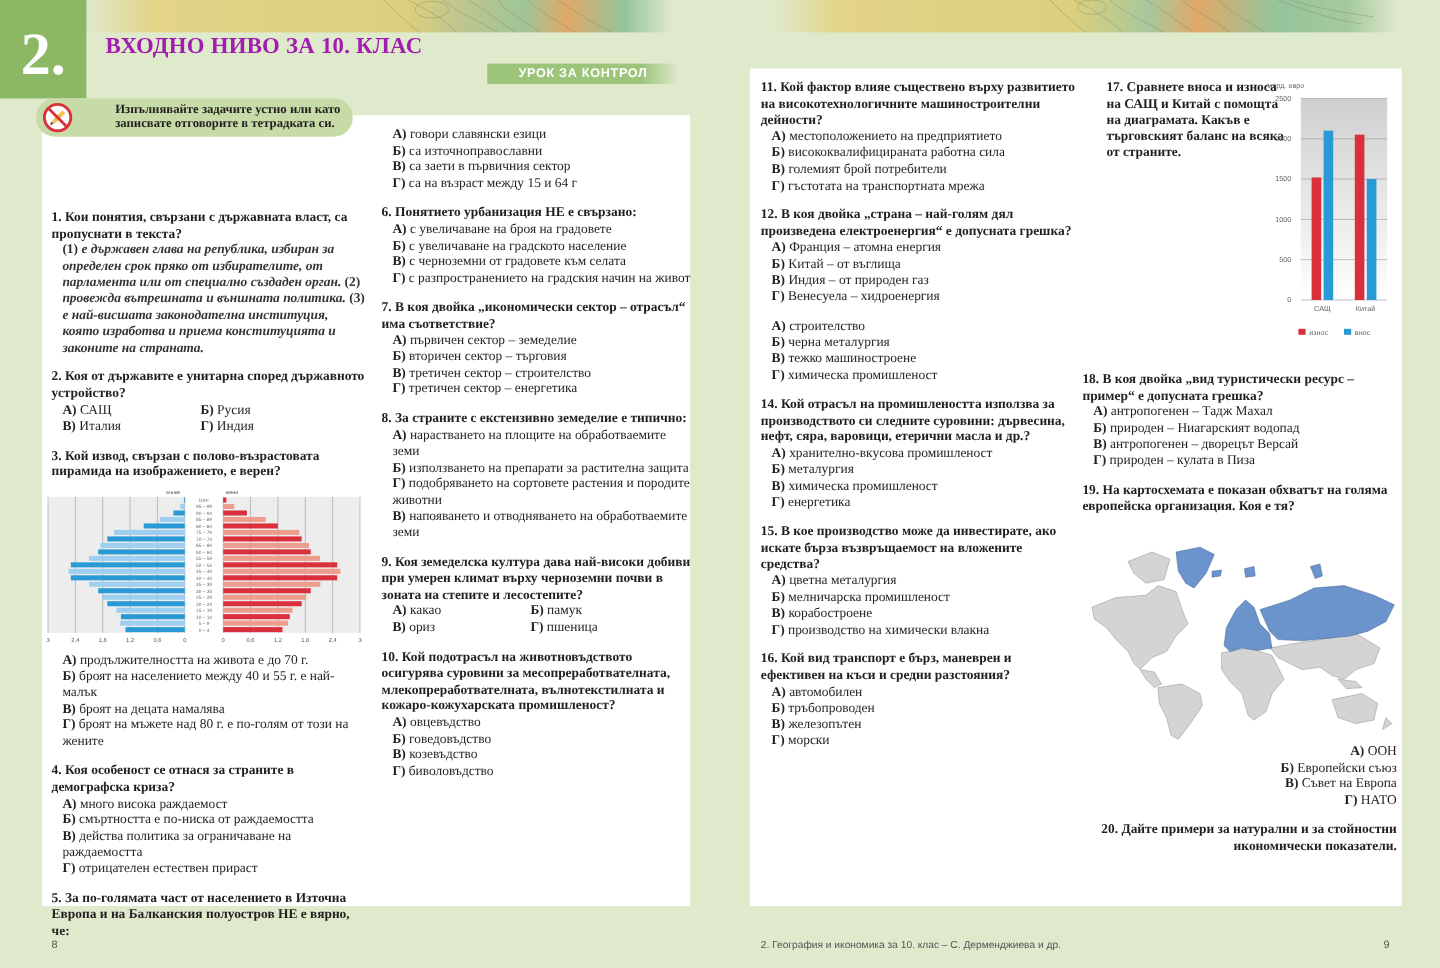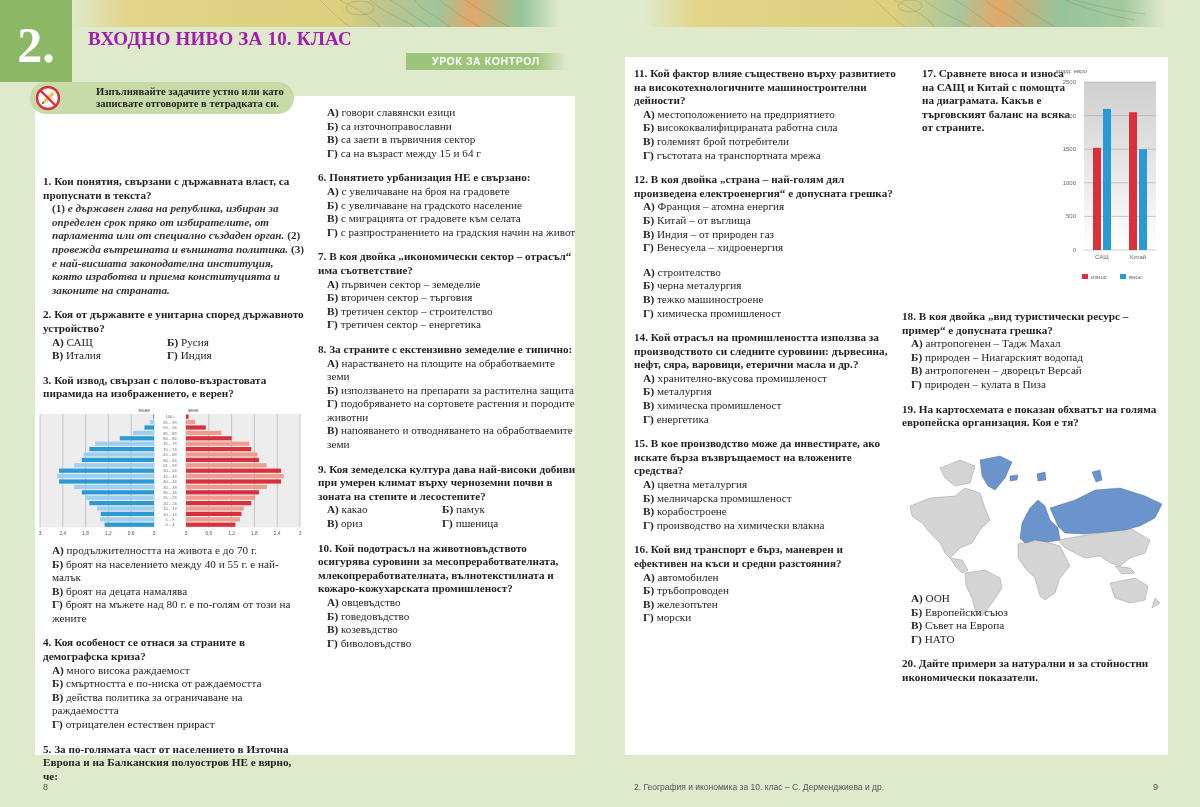--- a/index.html
+++ b/index.html
@@ -239,21 +239,21 @@
       <div class="opt"><b>В)</b> <span>са заети в първичния сектор</span></div>
       <div class="opt"><b>Г)</b> <span>са на възраст между 15 и 64 г</span></div>
     </div>
   </div>
 
   <div class="q">
     <div class="q-title">6. Понятието урбанизация НЕ е свързано:</div>
     <div class="q-body">
       <div class="opt"><b>А)</b> <span>с увеличаване на броя на градовете</span></div>
       <div class="opt"><b>Б)</b> <span>с увеличаване на градското население</span></div>
-      <div class="opt"><b>В)</b> <span>с миграцията от градовете към селата</span></div>
+      <div class="opt"><b>В)</b> <span>с черноземни от градовете към селата</span></div>
       <div class="opt"><b>Г)</b> <span>с разпространението на градския начин на живот</span></div>
     </div>
   </div>
 
   <div class="q">
     <div class="q-title">7. В коя двойка „икономически сектор – отрасъл“ има съответствие?</div>
     <div class="q-body">
       <div class="opt"><b>А)</b> <span>първичен сектор – земеделие</span></div>
       <div class="opt"><b>Б)</b> <span>вторичен сектор – търговия</span></div>
       <div class="opt"><b>В)</b> <span>третичен сектор – строителство</span></div>
@@ -438,21 +438,21 @@
       <path d="M120 90 L122 75 L130 60 L138 52 L145 58 L150 72 L158 80 L160 92 L148 94 L135 92 L125 95 Z"></path>
 
       <path d="M150 60 L175 52 L195 42 L220 40 L245 48 L262 56 L255 70 L240 78 L225 82 L205 84 L185 86 L165 85 L158 78 Z"></path>
 
       <path d="M137 26 L145 24 L146 32 L138 33 Z"></path>
       <path d="M192 24 L200 22 L202 32 L196 34 Z"></path>
     </g>
   </svg>
 </div>
 
-<div class="col" style="left:902px; top:592px; width:262px;">
+<div class="col" style="left:902px; top:620px; width:262px;text-align:right;">
   <div class="q">
     <div class="q-body">
       <div class="opt"><b>А)</b> <span>ООН</span></div>
       <div class="opt"><b>Б)</b> <span>Европейски съюз</span></div>
       <div class="opt"><b>В)</b> <span>Съвет на Европа</span></div>
       <div class="opt"><b>Г)</b> <span>НАТО</span></div>
     </div>
   </div>
   <div class="q">
     <div class="q-title">20. Дайте примери за натурални и за стойностни икономически показатели.</div>

